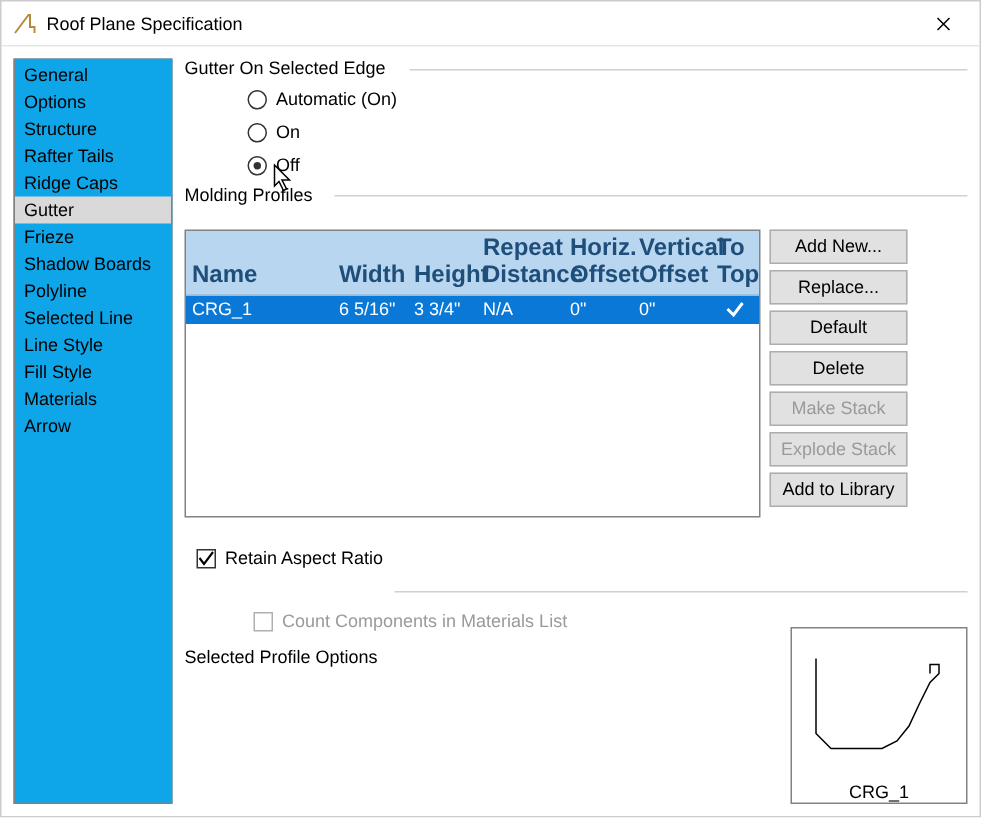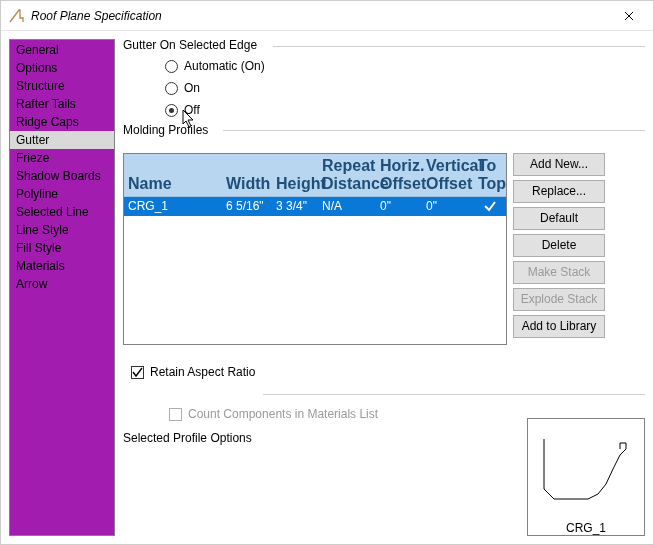--- a/index.html
+++ b/index.html
@@ -11,36 +11,35 @@
     color: #000;
     background: #fff;
     overflow: hidden;
   }
   .window { width: 654px; height: 545px; border: 1px solid #ccc; background: #fff; display: flex; flex-direction: column; }
   .titlebar {
     height: 30px;
     display: flex; align-items: center;
     padding: 0 4px 0 8px;
     border-bottom: 1px solid #e5e5e5;
-    font-style: italic;
   }
   .titlebar .app-icon { width: 16px; height: 16px; margin-right: 6px; }
   .titlebar .title { flex: 1; font-size: 12px; }
   .titlebar .close-btn {
     width: 40px; height: 28px; display: flex; align-items: center; justify-content: center;
     cursor: default;
   }
   .body-area {
     flex: 1; display: flex; padding: 8px;
     gap: 8px;
   }
   .sidebar {
     width: 106px;
     border: 1px solid #828282;
-    background: #a21caf;
+    background: #0ea5e9;
     padding: 1px 0;
     overflow: hidden;
   }
   .sidebar .item {
     padding: 1px 6px;
     line-height: 16px;
     cursor: default;
   }
   .sidebar .item.selected {
     background: #d9d9d9;

